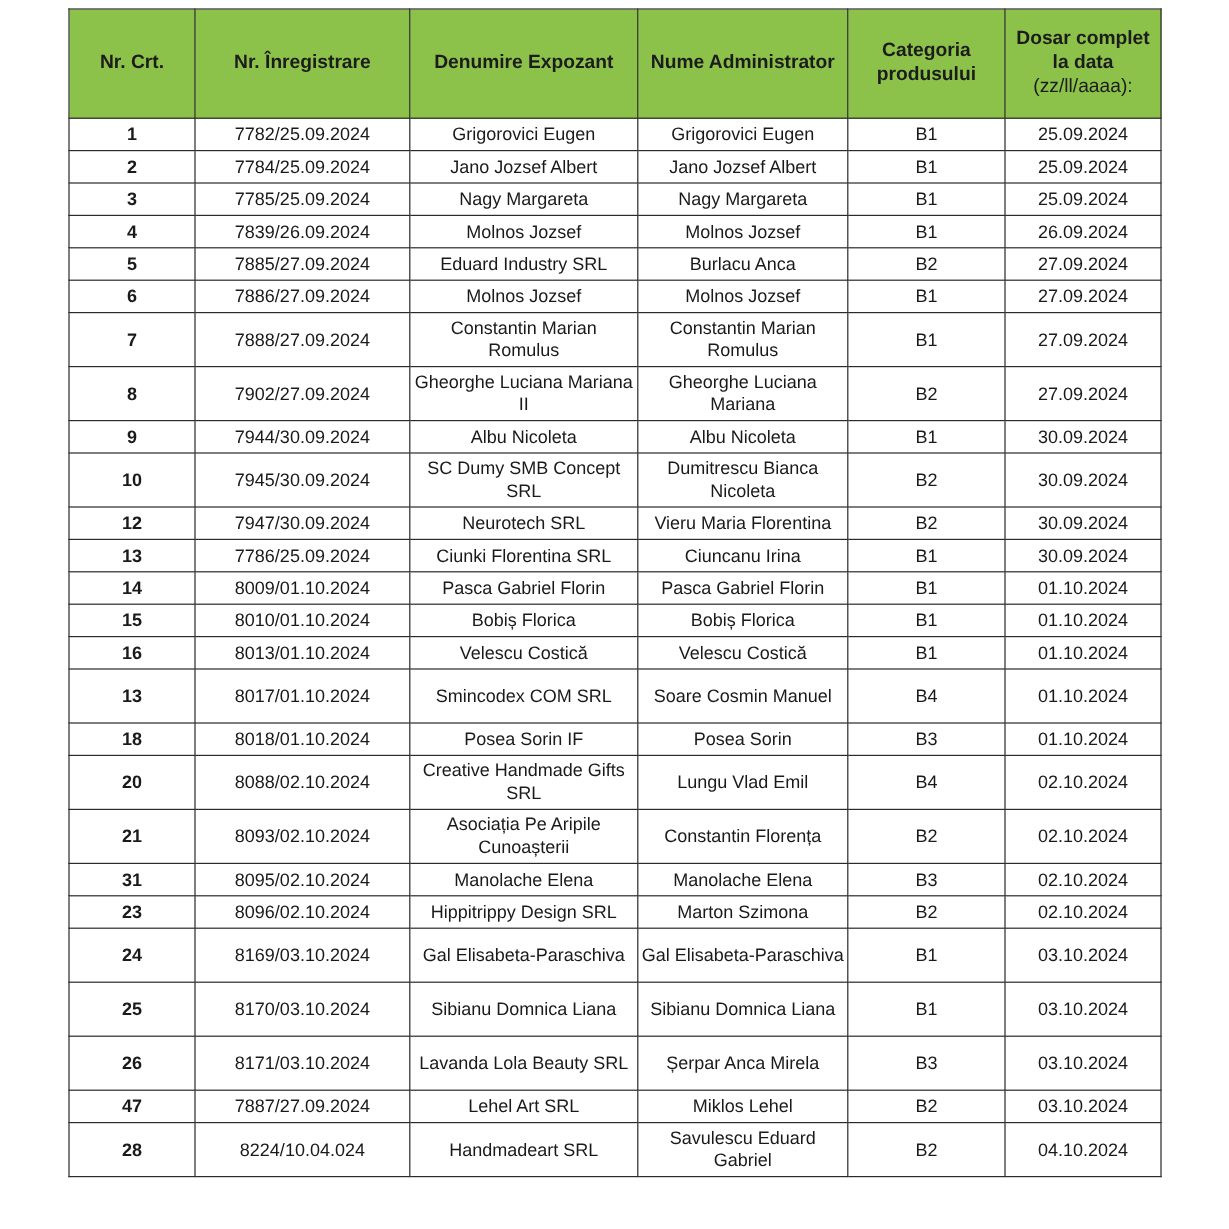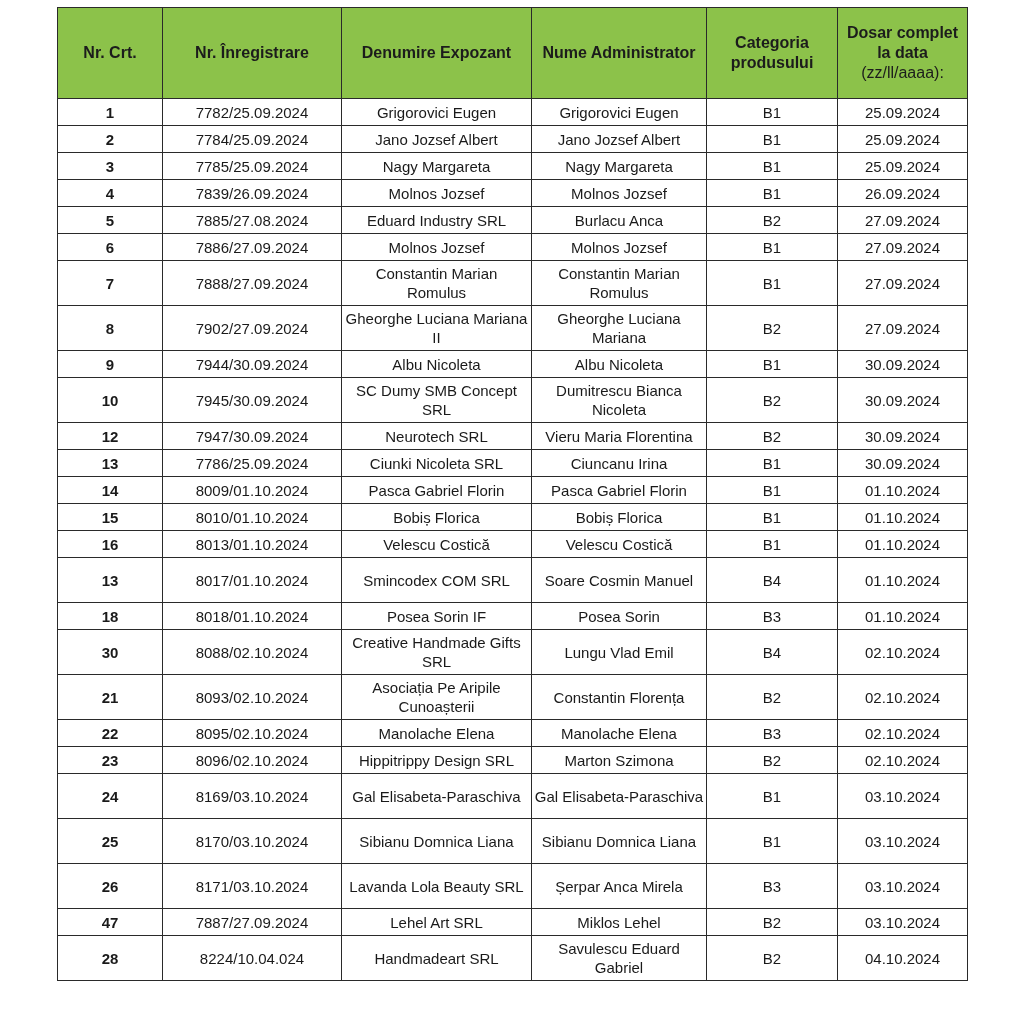--- a/index.html
+++ b/index.html
@@ -68,21 +68,21 @@
       <tr>
         <td class="nr">4</td>
         <td>7839/26.09.2024</td>
         <td>Molnos Jozsef</td>
         <td>Molnos Jozsef</td>
         <td>B1</td>
         <td>26.09.2024</td>
       </tr>
       <tr>
         <td class="nr">5</td>
-        <td>7885/27.08.2024</td>
+        <td>7885/27.09.2024</td>
         <td>Eduard Industry SRL</td>
         <td>Burlacu Anca</td>
         <td>B2</td>
         <td>27.09.2024</td>
       </tr>
       <tr>
         <td class="nr">6</td>
         <td>7886/27.09.2024</td>
         <td>Molnos Jozsef</td>
         <td>Molnos Jozsef</td>
@@ -125,21 +125,21 @@
         <td class="nr">12</td>
         <td>7947/30.09.2024</td>
         <td>Neurotech SRL</td>
         <td>Vieru Maria Florentina</td>
         <td>B2</td>
         <td>30.09.2024</td>
       </tr>
       <tr>
         <td class="nr">13</td>
         <td>7786/25.09.2024</td>
-        <td>Ciunki Nicoleta SRL</td>
+        <td>Ciunki Florentina SRL</td>
         <td>Ciuncanu Irina</td>
         <td>B1</td>
         <td>30.09.2024</td>
       </tr>
       <tr>
         <td class="nr">14</td>
         <td>8009/01.10.2024</td>
         <td>Pasca Gabriel Florin</td>
         <td>Pasca Gabriel Florin</td>
         <td>B1</td>
@@ -171,37 +171,37 @@
       </tr>
       <tr>
         <td class="nr">18</td>
         <td>8018/01.10.2024</td>
         <td>Posea Sorin IF</td>
         <td>Posea Sorin</td>
         <td>B3</td>
         <td>01.10.2024</td>
       </tr>
       <tr class="tall">
-        <td class="nr">30</td>
+        <td class="nr">20</td>
         <td>8088/02.10.2024</td>
         <td>Creative Handmade Gifts SRL</td>
         <td>Lungu Vlad Emil</td>
         <td>B4</td>
         <td>02.10.2024</td>
       </tr>
       <tr class="tall">
         <td class="nr">21</td>
         <td>8093/02.10.2024</td>
         <td>Asociația Pe Aripile Cunoașterii</td>
         <td>Constantin Florența</td>
         <td>B2</td>
         <td>02.10.2024</td>
       </tr>
       <tr>
-        <td class="nr">22</td>
+        <td class="nr">31</td>
         <td>8095/02.10.2024</td>
         <td>Manolache Elena</td>
         <td>Manolache Elena</td>
         <td>B3</td>
         <td>02.10.2024</td>
       </tr>
       <tr>
         <td class="nr">23</td>
         <td>8096/02.10.2024</td>
         <td>Hippitrippy Design SRL</td>

